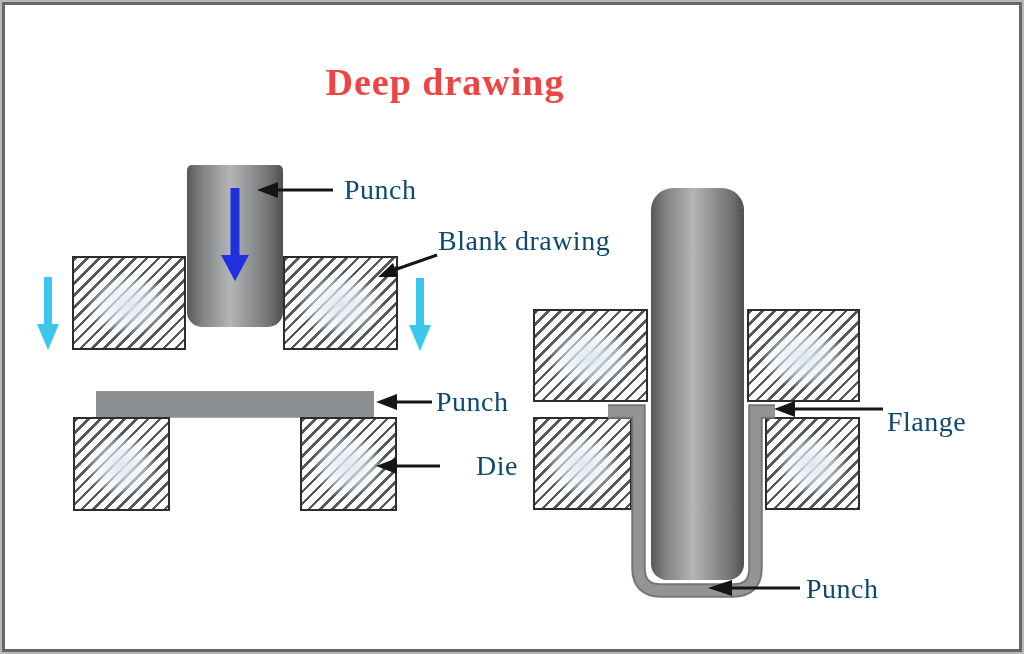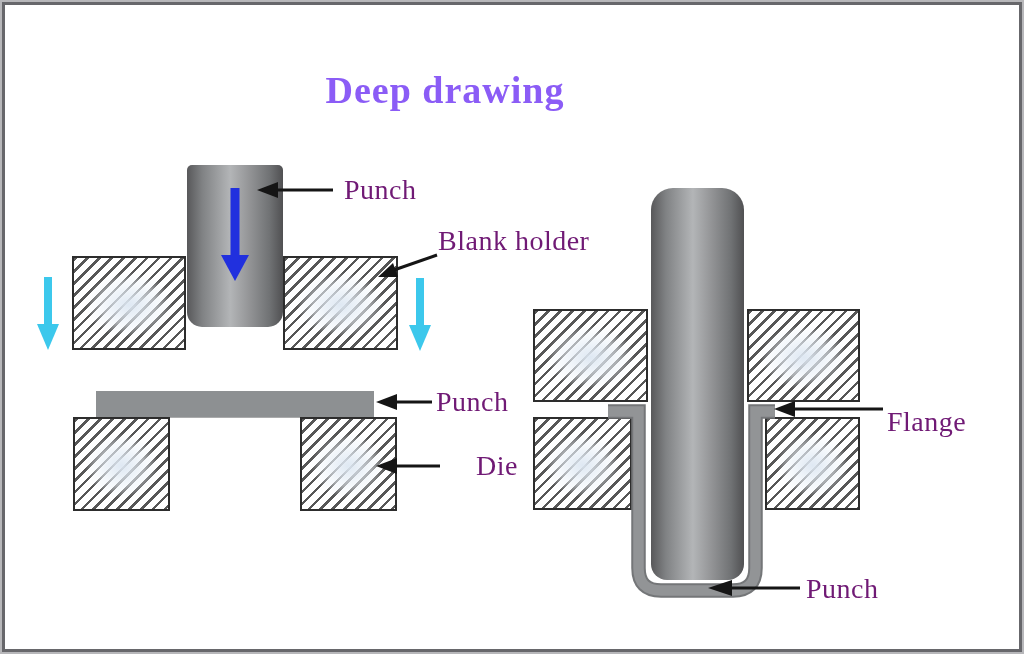--- a/index.html
+++ b/index.html
@@ -5,27 +5,27 @@
   html,body{margin:0;padding:0;background:#ffffff;}
   .stage{
     position:relative;
     width:1024px;height:654px;
     background:#ffffff;
     box-shadow: inset 0 0 0 2px #b7b7ba, inset 0 0 0 5px #67676b;
     overflow:hidden;
     font-family:"Liberation Serif","DejaVu Serif",serif;
   }
   .title{
-    position:absolute;left:245px;top:68px;width:400px;
+    position:absolute;left:245px;top:60px;width:400px;
     text-align:center;
-    font-weight:700;font-size:38px;letter-spacing:1px;color:#8b5cf6;
+    font-weight:700;font-size:38px;letter-spacing:1px;color:#ef4444;
   }
   .lbl{
     position:absolute;
-    font-size:28px;letter-spacing:0.5px;color:#701a75;
+    font-size:28px;letter-spacing:0.5px;color:#0c4a6e;
     white-space:nowrap;line-height:1;
   }
   .hatch{
     position:absolute;
     box-sizing:border-box;
     border:2px solid #2d2d2d;
     background:
       radial-gradient(55% 50% at 50% 52%, rgba(221,231,242,0.95) 0%, rgba(238,244,250,0.55) 45%, rgba(255,255,255,0) 72%),
       repeating-linear-gradient(135deg, #575757 0px, #575757 2.6px, #ffffff 2.6px, #ffffff 8.4px);
   }
@@ -109,19 +109,19 @@
       <line x1="792" y1="409" x2="883" y2="409" stroke-width="3" stroke="#151515"></line>
       <polygon points="774,409 795,401 795,417" fill="#151515"></polygon>
     </g>
     <g>
       <line x1="728" y1="588" x2="800" y2="588" stroke-width="3" stroke="#151515"></line>
       <polygon points="708,588 732,580 732,596" fill="#151515"></polygon>
     </g>
   </svg>
 
   <div class="lbl" style="left:344px;top:176px;">Punch</div>
-  <div class="lbl" style="left:438px;top:227px;">Blank holder</div>
+  <div class="lbl" style="left:438px;top:227px;">Blank drawing</div>
   <div class="lbl" style="left:436px;top:388px;">Punch</div>
   <div class="lbl" style="left:436px;top:452px;margin-left:40px;">Die</div>
   <div class="lbl" style="left:887px;top:396px;margin-top:12px;">Flange</div>
   <div class="lbl" style="left:806px;top:575px;">Punch</div>
 
 </div>
 
 </body></html>

